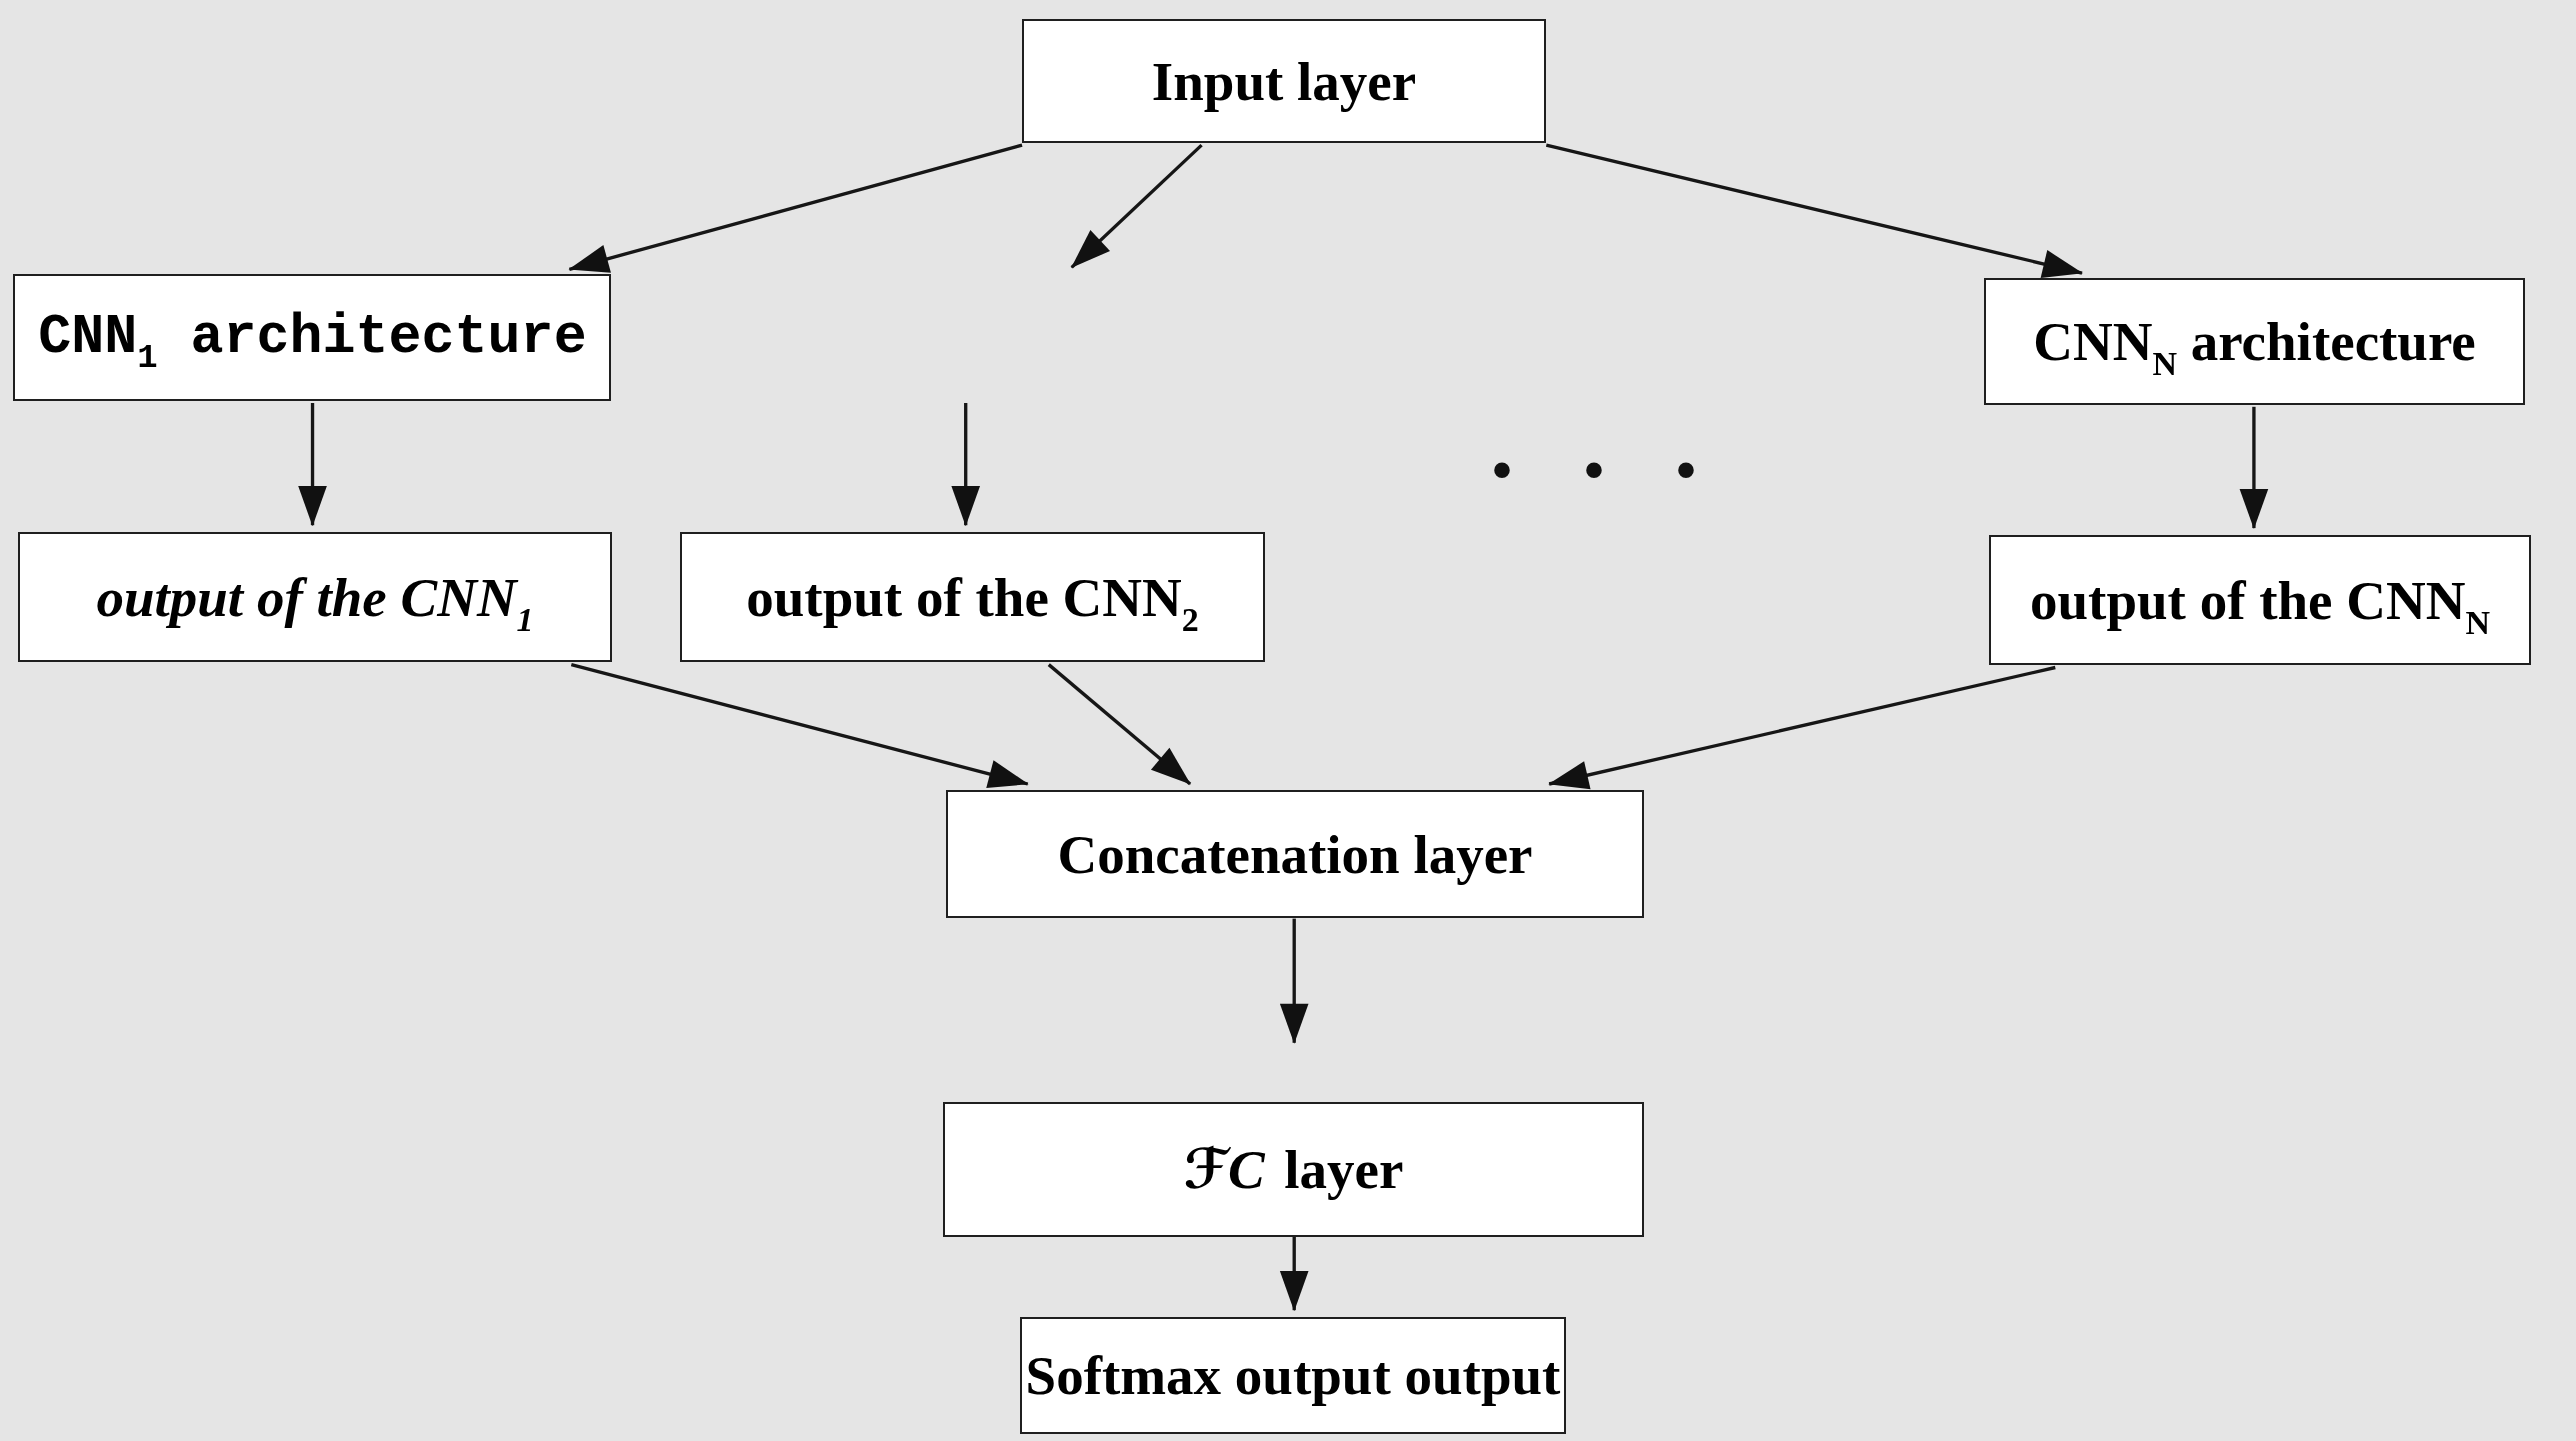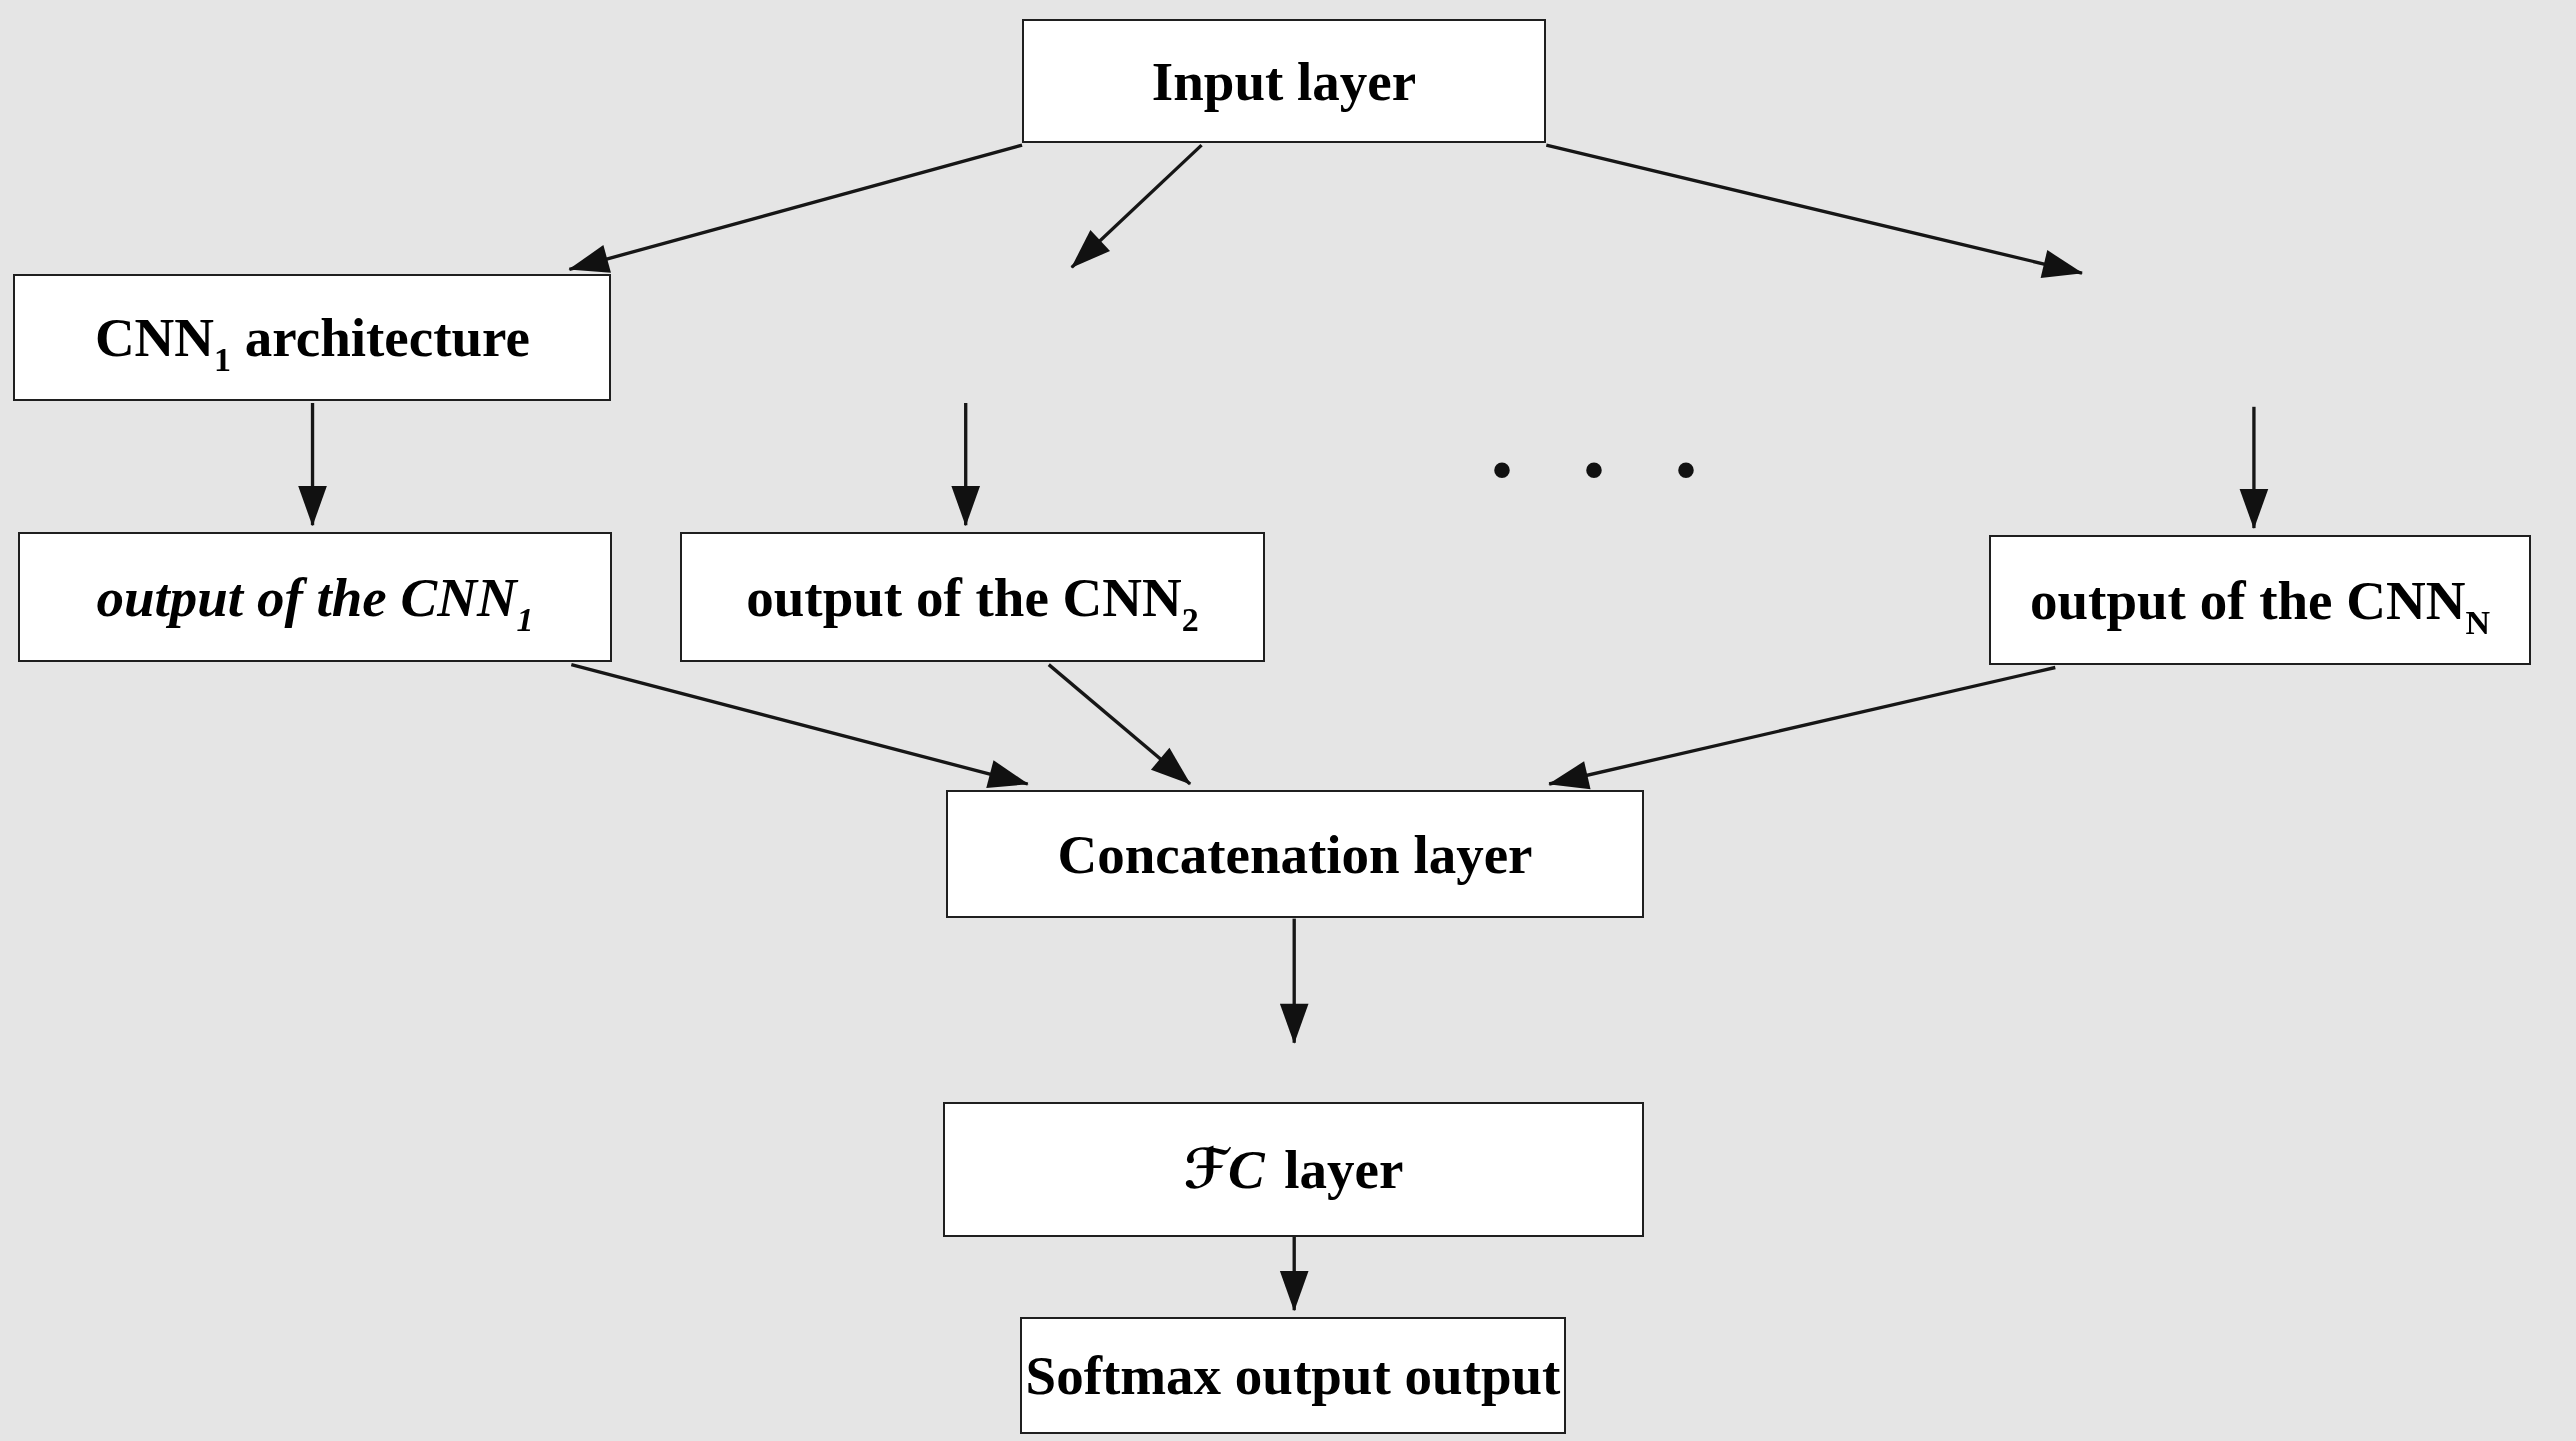--- a/index.html
+++ b/index.html
@@ -86,27 +86,30 @@
       <line x1="2152" y1="699" x2="1622" y2="821" marker-end="url(#ah)"></line>
       <line x1="1355" y1="962" x2="1355" y2="1092" marker-end="url(#ah)"></line>
       <line x1="1355" y1="1241" x2="1355" y2="1372" marker-end="url(#ah)"></line>
     </g>
   </svg>
 
   <div class="node" style="left:1022px; top:19px; width:524px; height:124px;">
     <span class="label">Input layer</span>
   </div>
 
-  <div class="node" style="left:13.4px; top:274px; width:598px; height:127px;">
+  <div class="node" style="left:13.4px; top:274px; width:598px; height:127px;font-family:Liberation Mono, monospace;">
     <span class="label"><span>CNN</span><span class="sub">1</span><span> architecture</span></span>
   </div>
 
 
   <div class="ellipsis">· · ·</div>
 
+  <div class="node" style="left:1984px; top:278px; width:541px; height:127px;">
+    <span class="label"><span>CNN</span><span class="sub">N</span><span> architecture</span></span>
+  </div>
 
   <div class="node" style="left:18px; top:532px; width:594px; height:130px;font-style:italic;">
     <span class="label"><span>output of the CNN</span><span class="sub">1</span><span></span></span>
   </div>
 
   <div class="node" style="left:680px; top:532px; width:585px; height:130px;">
     <span class="label"><span>output of the CNN</span><span class="sub">2</span><span></span></span>
   </div>
 
   <div class="node" style="left:1989px; top:535px; width:542px; height:130px;">

